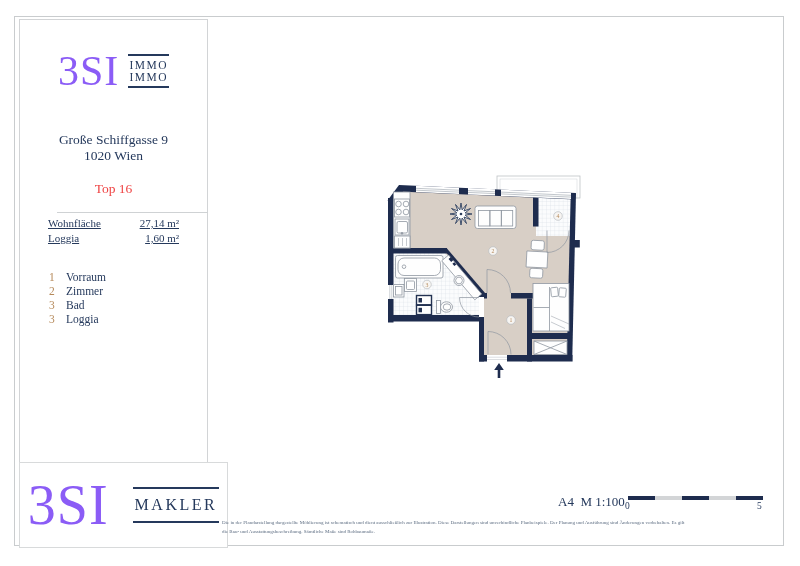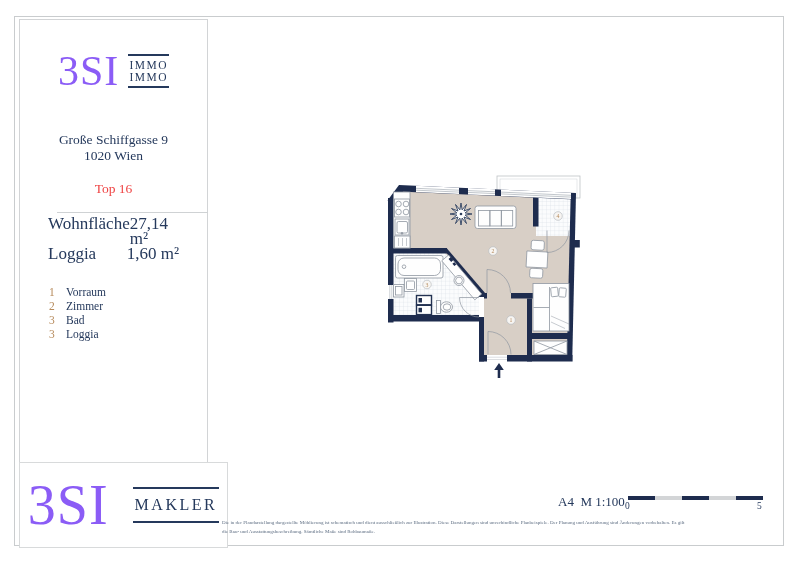--- a/index.html
+++ b/index.html
@@ -11,21 +11,21 @@
   
   .sidebar{left:19px;top:19px;width:189px;height:444px;background:#fff;border:1px solid #d2d4d6;box-sizing:border-box;}
   .logo-row{display:flex;justify-content:center;align-items:center;margin-top:30px;}
   .brand-big{font-size:42px;line-height:1;letter-spacing:1px;color:#8b5cf6;}
   .logo-right{margin-left:9px;border-top:2px solid #25395c;border-bottom:2px solid #25395c;
               padding:3px 1px;text-align:center;}
   .logo-right div{font-size:11.5px;line-height:1.08;letter-spacing:1.5px;color:#25395c;}
   .divider{left:19px;top:96px;width:151px;border-top:1px solid #cfd2d4;position:relative;margin:0 auto;}
   .addr{width:100%;text-align:center;font-size:13.5px;color:#25395c;}
   .unit{width:100%;text-align:center;font-size:13.5px;color:#ef4444;}
-  .area-table{left:0;top:190px;width:100%;padding:0 28px;box-sizing:border-box;font-size:17px;}
+  .area-table{left:0;top:190px;width:100%;padding:0 28px;box-sizing:border-box;font-size:11px;text-decoration:underline;}
   .area-row{display:flex;justify-content:space-between;line-height:15px;}
   .legend{left:0;top:252px;width:100%;padding:0 29px;box-sizing:border-box;font-size:11.5px;}
   .legend-row{display:flex;line-height:14px;}
   .legend-no{width:17px;color:#b5895a;}
   .legend-label{color:#25395c;font-family:Liberation Serif, serif;}
   
   .makler{left:19px;top:462px;width:209px;height:86px;background:#fff;border:1px solid #d8dadb;box-sizing:border-box;
           display:flex;justify-content:center;align-items:center;}
   .makler .brand-big{font-size:56px;}
   .makler-right{margin-left:24px;border-top:2px solid #25395c;border-bottom:2px solid #25395c;padding:8px 2px;}

